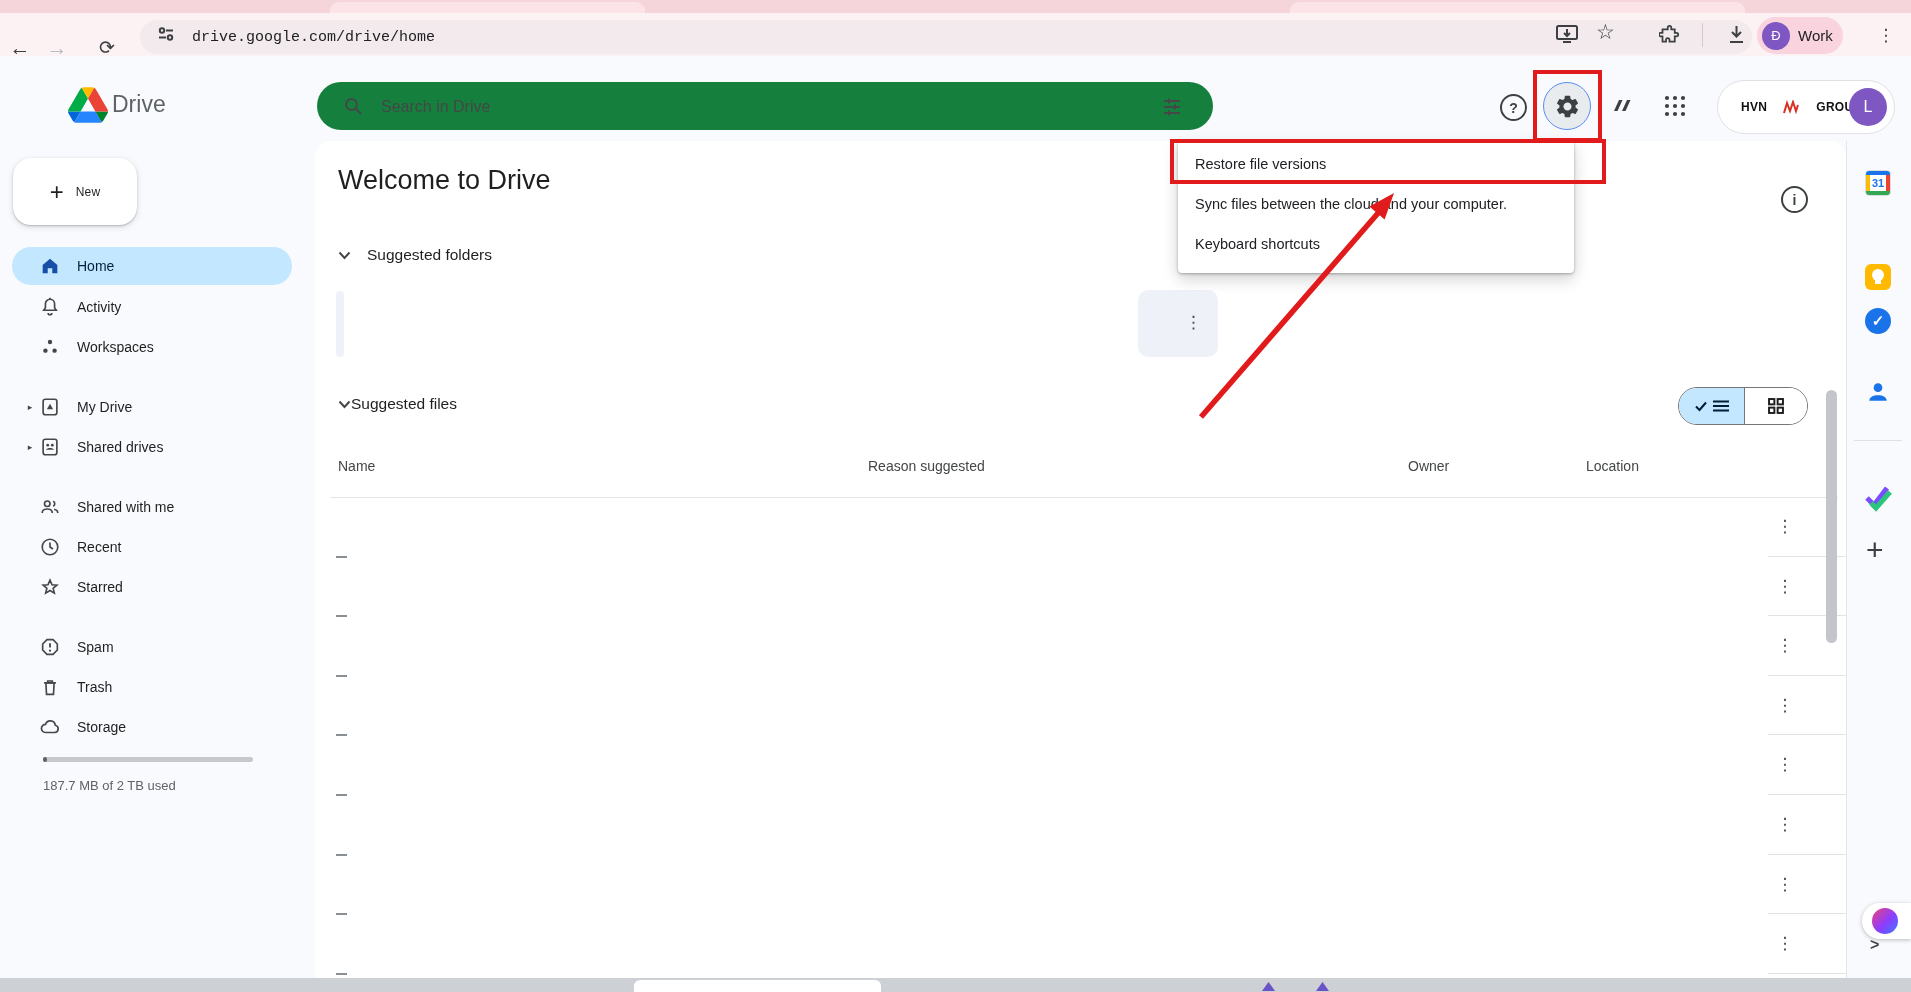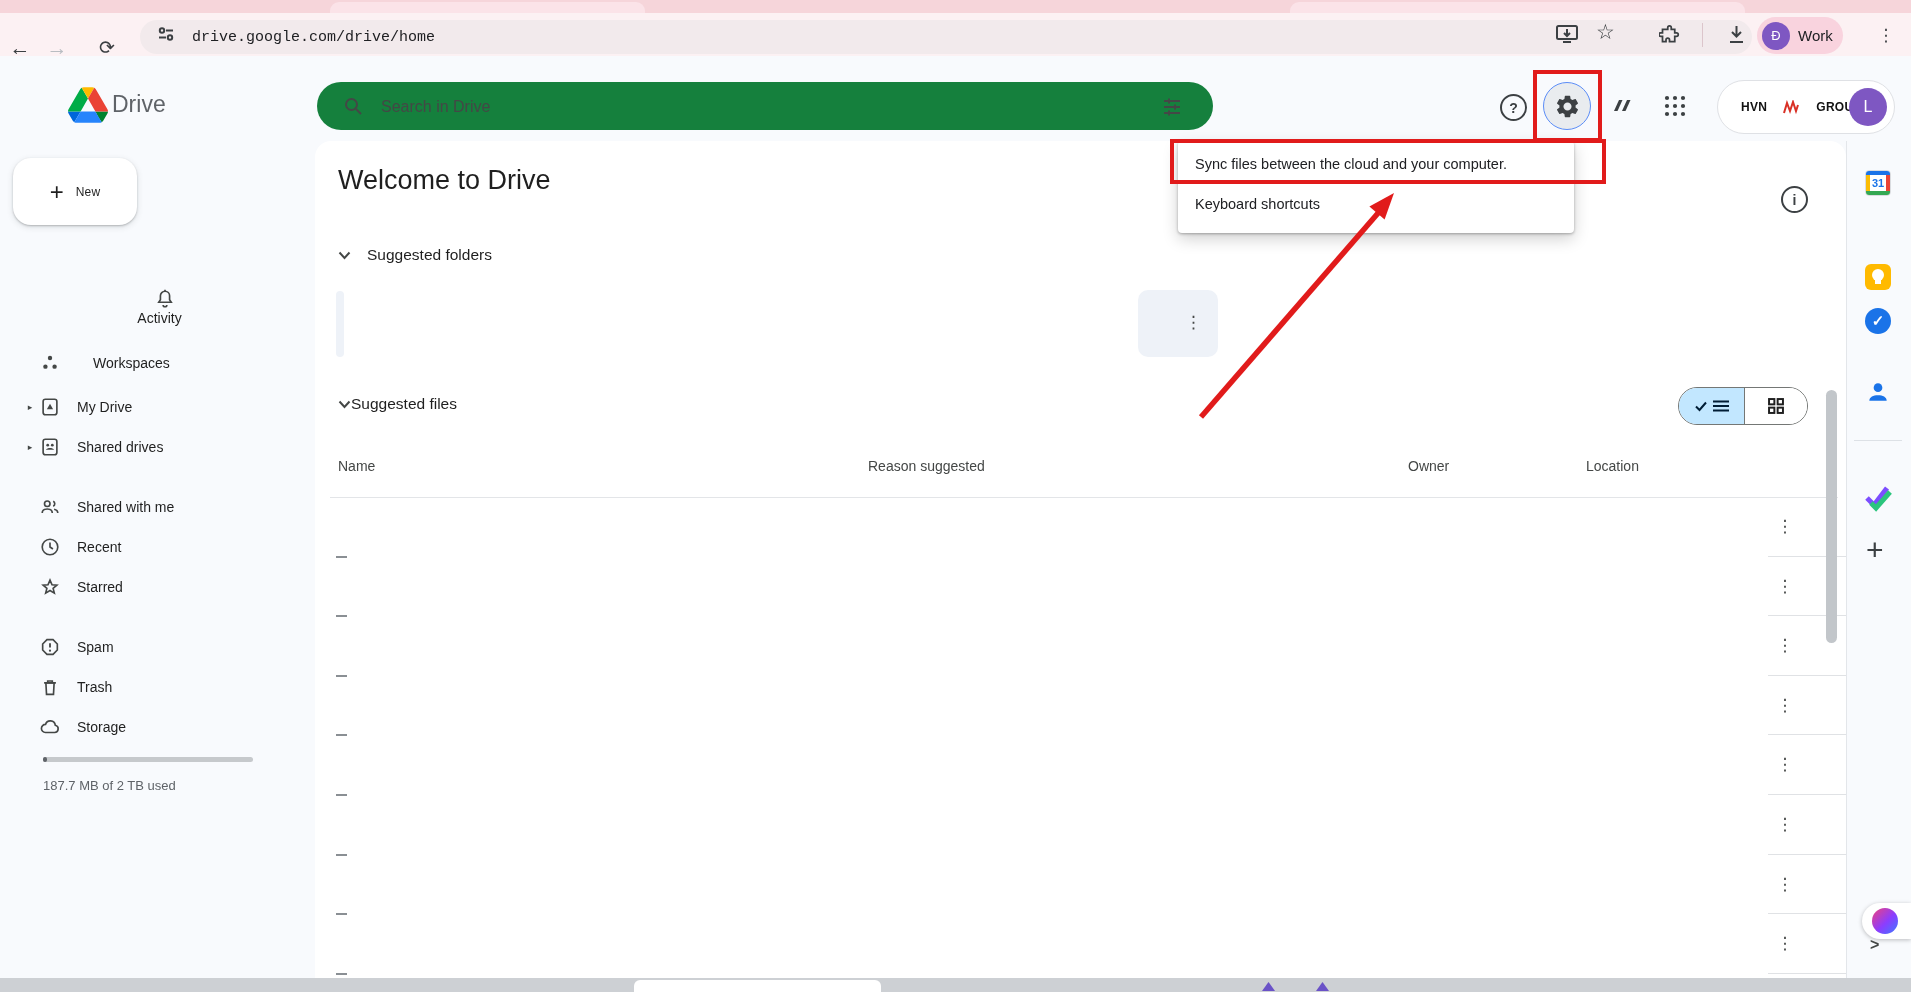--- a/index.html
+++ b/index.html
@@ -217,31 +217,39 @@
       <span class="org">GROUP</span>
     </div>
     <span class="av">L</span>
   </div>
 
   <div class="abs new-btn">
     <span class="plus">+</span>
     <span class="lbl">New</span>
   </div>
 
-  <div class="abs nav-row" style="top:288px;flex-direction:column;">
+  <div class="abs nav-row sel" style="top:247px;">
+    <span class="nav-ico">
+      <svg width="22" height="22" viewBox="0 0 24 24" fill="#174ea6">
+          <path d="M12 4l8 7v9h-5.5v-5.5h-5V20H4v-9z"></path>
+        </svg>
+      </span>
+    <span class="nav-lbl">Home</span>
+  </div>
+  <div class="abs nav-row" style="top:288px;">
     <span class="nav-ico">
       <svg width="22" height="22" viewBox="0 0 24 24" fill="none" stroke="#444746" stroke-width="1.8">
         <path d="M12 3.5a5 5 0 0 0-5 5v4.2L5.2 15.5h13.6L17 12.7V8.5a5 5 0 0 0-5-5z"></path>
         <path d="M10 18.5a2 2 0 0 0 4 0"></path>
           <line x1="12" y1="2" x2="12" y2="3.5"></line>
         </svg>
       </span>
     <span class="nav-lbl">Activity</span>
   </div>
-  <div class="abs nav-row" style="top:344px;gap:16px;">
+  <div class="abs nav-row" style="top:328px;">
     <span class="nav-ico">
       <svg width="22" height="22" viewBox="0 0 24 24" fill="#444746">
         <circle cx="12" cy="6.5" r="2.4"></circle>
           <circle cx="7" cy="16" r="2.4"></circle>
           <circle cx="17" cy="16" r="2.4"></circle>
         </svg>
       </span>
     <span class="nav-lbl">Workspaces</span>
   </div>
   <div class="abs nav-row haskid" style="top:388px;">
@@ -449,20 +457,21 @@
       <polyline points="8,19 13,24 27,8" fill="none" stroke="#2bc57d" stroke-width="5"></polyline>
       </svg>
   </span>
   <span class="abs" style="left:1866px;top:533px;font-size:30px;color:#3c4043;font-weight:300;">+</span>
   <div class="abs brain-pill">
     <span class="brain"></span>
   </div>
   <span class="abs" style="left:1870px;top:936px;font-size:16px;font-weight:700;color:#444746;">&gt;</span>
 
   <div class="abs menu">
+    <div class="item">Restore file versions</div>
     <div class="item">Sync files between the cloud and your computer.</div>
     <div class="item">Keyboard shortcuts</div>
   </div>
 
   <div class="abs annot" style="left:1533px;top:70px;width:69px;height:72px;"></div>
   <div class="abs annot" style="left:1170px;top:139px;width:436px;height:45px;"></div>
   <svg class="abs arrow-overlay" width="1911" height="992" viewBox="0 0 1911 992">
     <line x1="1201" y1="417" x2="1379" y2="212" stroke="#e11b1b" stroke-width="5.5"></line>
     <polygon points="1394,193 1384.6,219.5 1369.4,206.5" fill="#e11b1b"></polygon>
   </svg>

